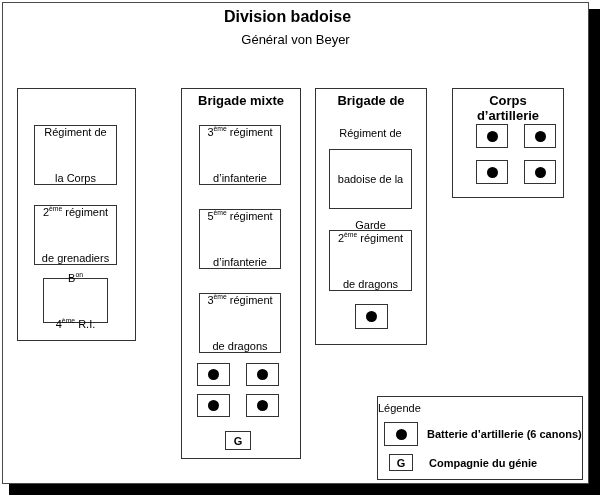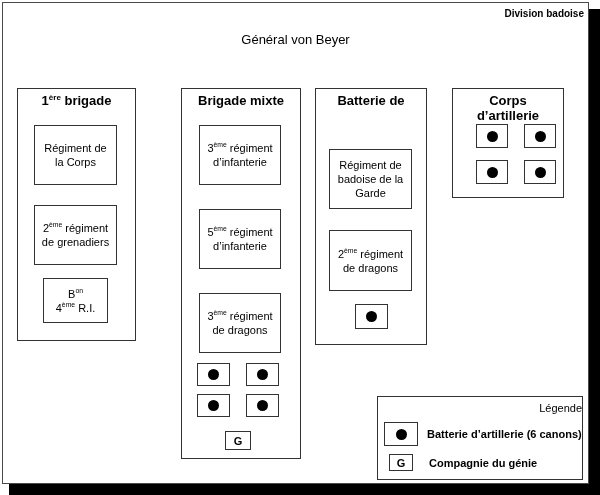--- a/index.html
+++ b/index.html
@@ -1,48 +1,47 @@
 <!DOCTYPE html>
 <html><head>
 <meta charset="utf-8">
 <style>
   * { box-sizing: border-box; margin: 0; padding: 0; }
   body { background: #fff; font-family: "Liberation Sans", sans-serif; color: #000; }
   .stage { position: relative; width: 600px; height: 495px; background: #fff; overflow: hidden; }
   .shadow-right { position: absolute; left: 589px; top: 9px; width: 11px; height: 486px; background: #000; }
   .shadow-bottom { position: absolute; left: 9px; top: 484px; width: 591px; height: 11px; background: #000; }
   .page { position: absolute; left: 2px; top: 2px; width: 587px; height: 482px; background: #fff; border: 1px solid #4a4a4a; }
-  .title { position: absolute; left: 0; right: 4px; top: 5px; text-align: right; font-size: 10px; font-weight: bold; }
+  .title { position: absolute; left: 0; right: 16px; top: 5px; text-align: center; font-size: 16px; font-weight: bold; }
   .subtitle { position: absolute; left: 0; right: 0; top: 29px; text-align: center; font-size: 13px; }
   .col { position: absolute; border: 1px solid #333; background: #fff; }
   .col-h { padding-top: 4px; text-align: center; font-size: 13px; font-weight: bold; line-height: 15px; }
-  .unit { position: absolute; border: 1px solid #333; background: #fff; display: flex; flex-direction: column; justify-content: center; align-items: center; font-size: 11px; line-height: 14px; text-align: center; }
+  .unit { position: absolute; border: 1px solid #333; background: #fff; display: flex; flex-direction: column; justify-content: center; align-items: center; font-size: 11px; line-height: 14px; text-align: center; gap: 32px; }
   .ln { white-space: pre; }
   sup.s { font-size: 0.62em; vertical-align: super; line-height: 0; }
   .bat { position: absolute; border: 1px solid #333; background: #fff; display: flex; align-items: center; justify-content: center; }
   .dot { width: 11px; height: 11px; border-radius: 50%; background: #000; }
   .gbox { position: absolute; border: 1px solid #333; background: #fff; display: flex; align-items: center; justify-content: center; font-size: 11px; font-weight: bold; }
   .legend { position: absolute; left: 374px; top: 393px; width: 206px; height: 84px; border: 1px solid #333; background: #fff; }
-  .legend-title { position: absolute; left: 0; right: 0; top: 5px; text-align: right; font-size: 11px; }
+  .legend-title { position: absolute; left: 0; right: 0; top: 5px; text-align: left; font-size: 11px; }
   .legend-label { position: absolute; font-size: 11px; display: flex; align-items: center; font-weight: bold; }
 </style>
 </head>
 <body>
 
 <div class="stage">
   <div class="shadow-right"></div>
   <div class="shadow-bottom"></div>
 
   <div class="page">
 
     <div class="title">Division badoise</div>
     <div class="subtitle">Général von Beyer</div>
 
     <div class="col" style="left:14px;top:85px;width:119px;height:253px">
-      <div class="col-h"><span>1</span><sup class="s">ère</sup><span> brigade</span></div>
       <div class="unit" style="left:16px;top:36px;width:83px;height:60px">
         <div class="ln">Régiment de</div>
         <div class="ln">la Corps</div>
       </div>
       <div class="unit" style="left:16px;top:116px;width:83px;height:60px">
         <div class="ln"><span>2</span><sup class="s">ème</sup><span> régiment</span></div>
         <div class="ln">de grenadiers</div>
       </div>
       <div class="unit" style="left:25px;top:189px;width:65px;height:45px">
         <div class="ln"><span>B</span><sup class="s">on</sup><span></span></div>
@@ -76,21 +75,21 @@
       <div class="bat" style="left:64px;top:305px;width:33px;height:23px">
           <div class="dot"></div>
         </div>
       <div class="gbox" style="left:43px;top:342px;width:26px;height:19px">
           <span>G</span>
         </div>
     </div>
 
     <div class="col" style="left:312px;top:85px;width:112px;height:257px">
       <div class="col-h">
-        <div>Batterie de</div>
+        <div>Brigade de</div>
       </div>
       <div class="unit" style="left:13px;top:60px;width:83px;height:60px">
         <div class="ln">Régiment de</div>
         <div class="ln">badoise de la</div>
         <div class="ln">Garde</div>
       </div>
       <div class="unit" style="left:13px;top:141px;width:83px;height:61px">
         <div class="ln"><span>2</span><sup class="s">ème</sup><span> régiment</span></div>
         <div class="ln">de dragons</div>
       </div>

